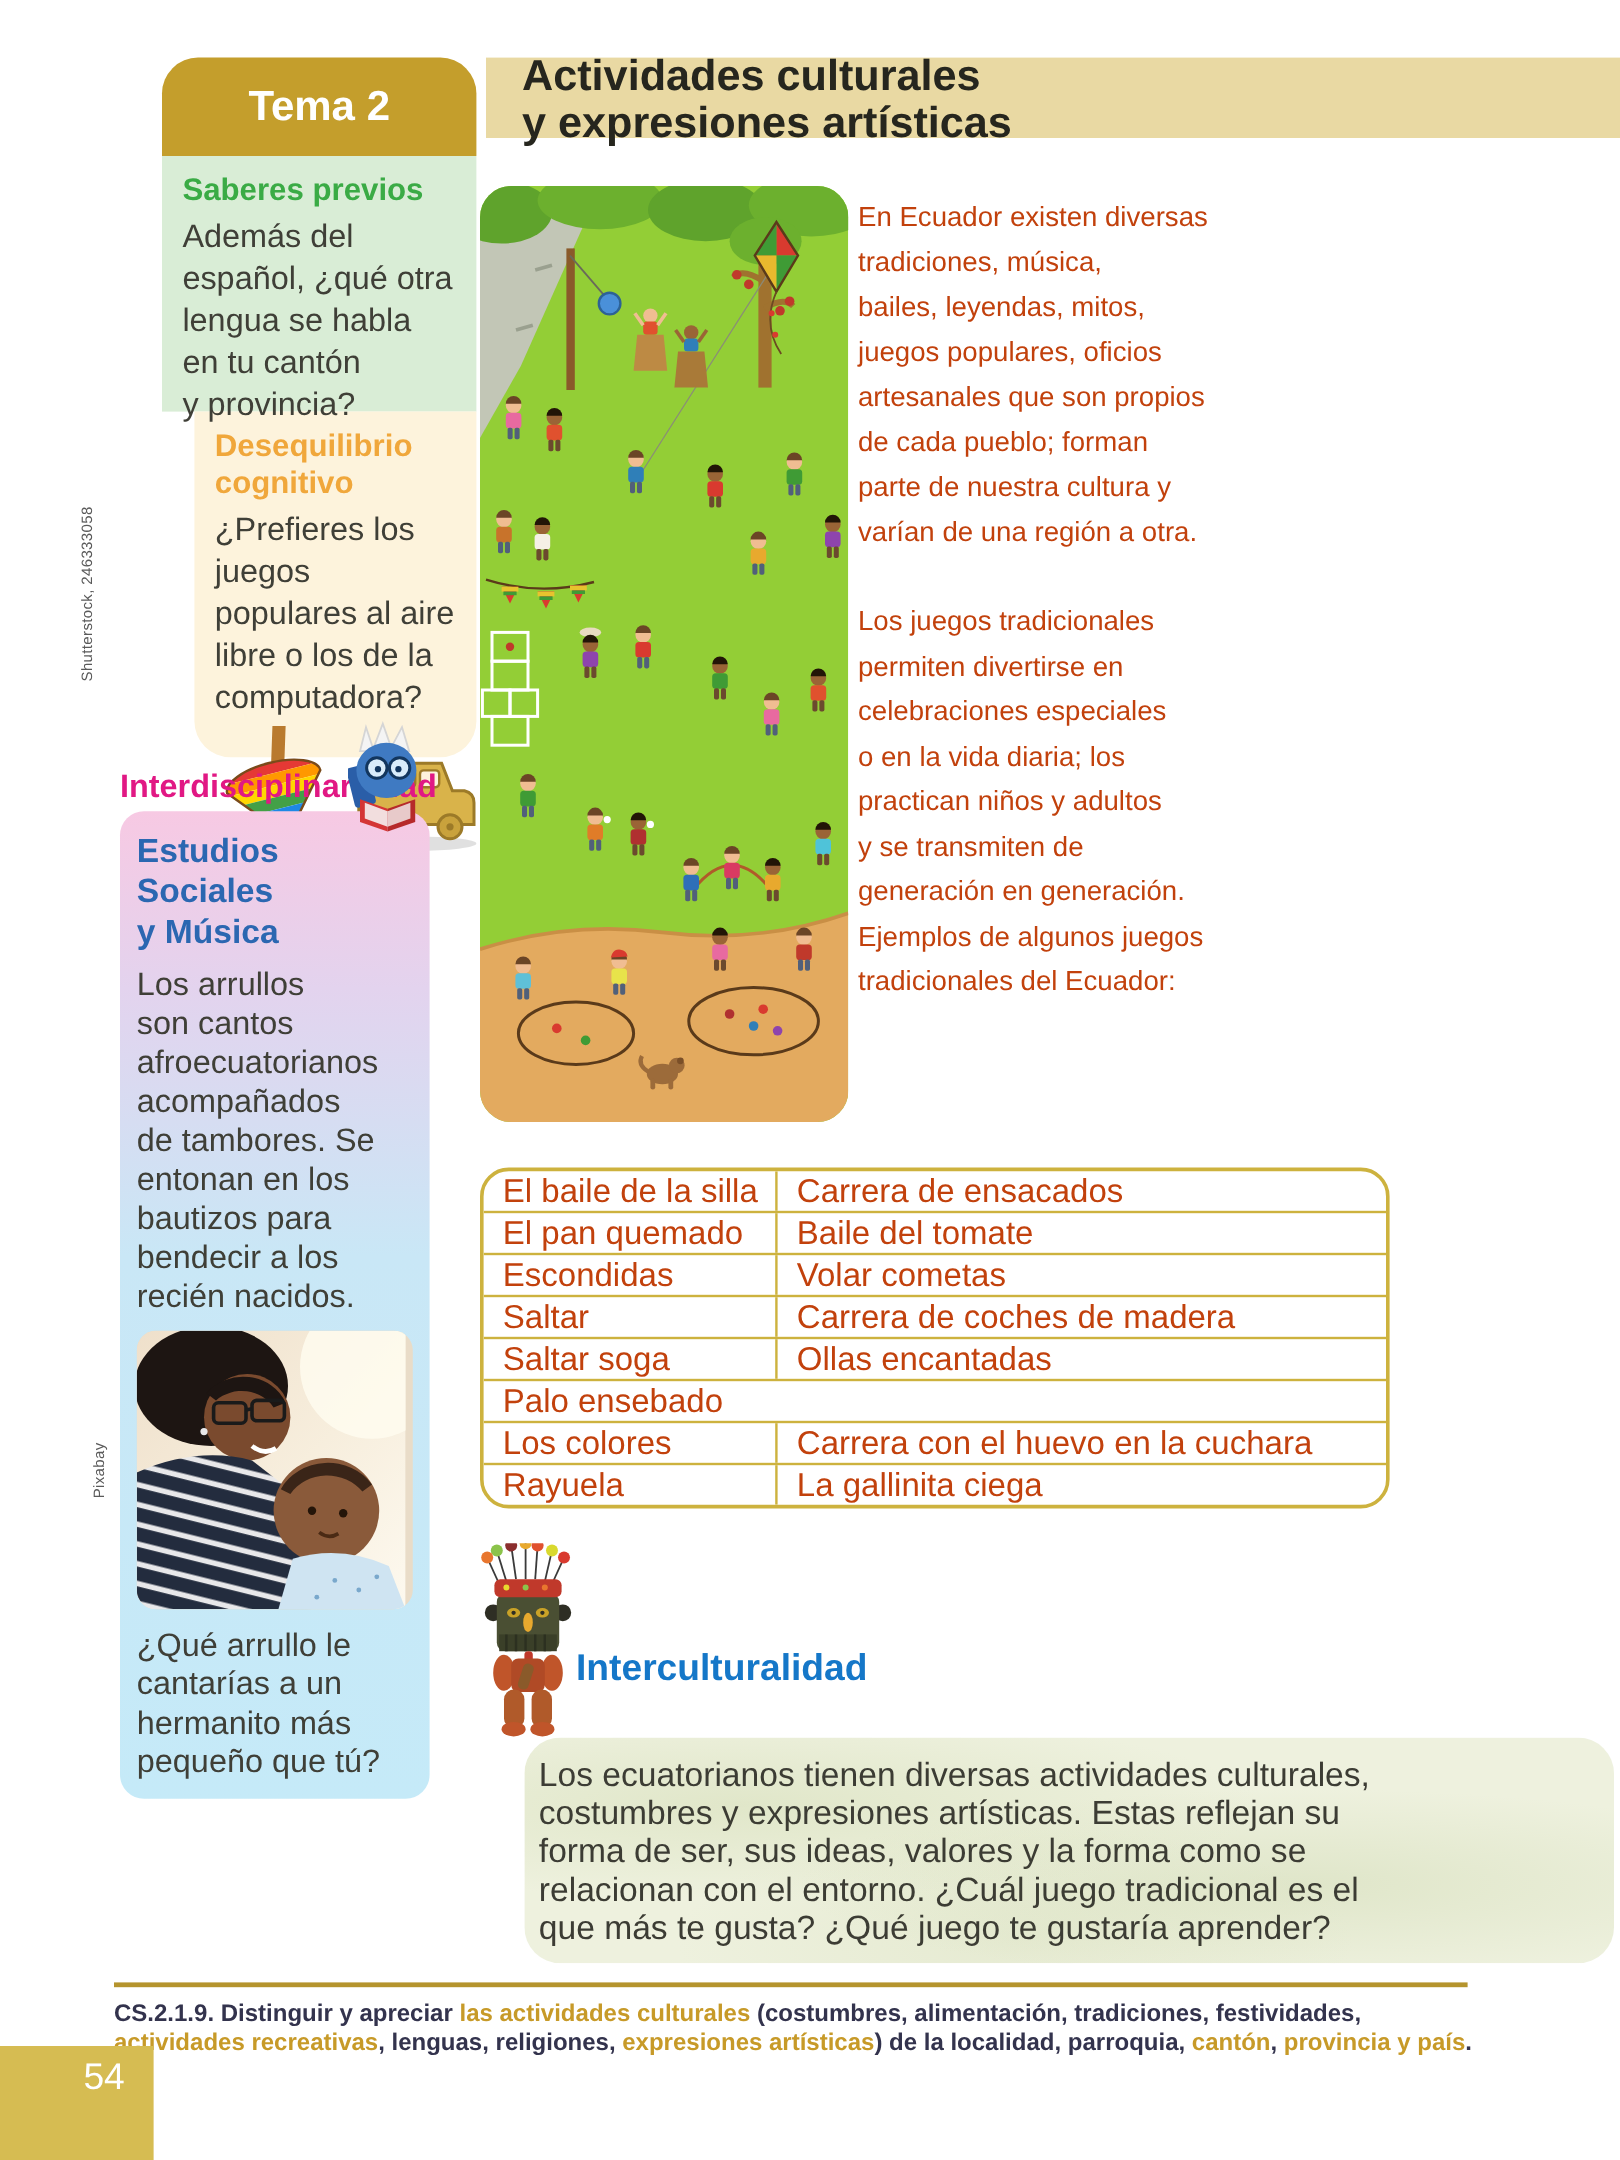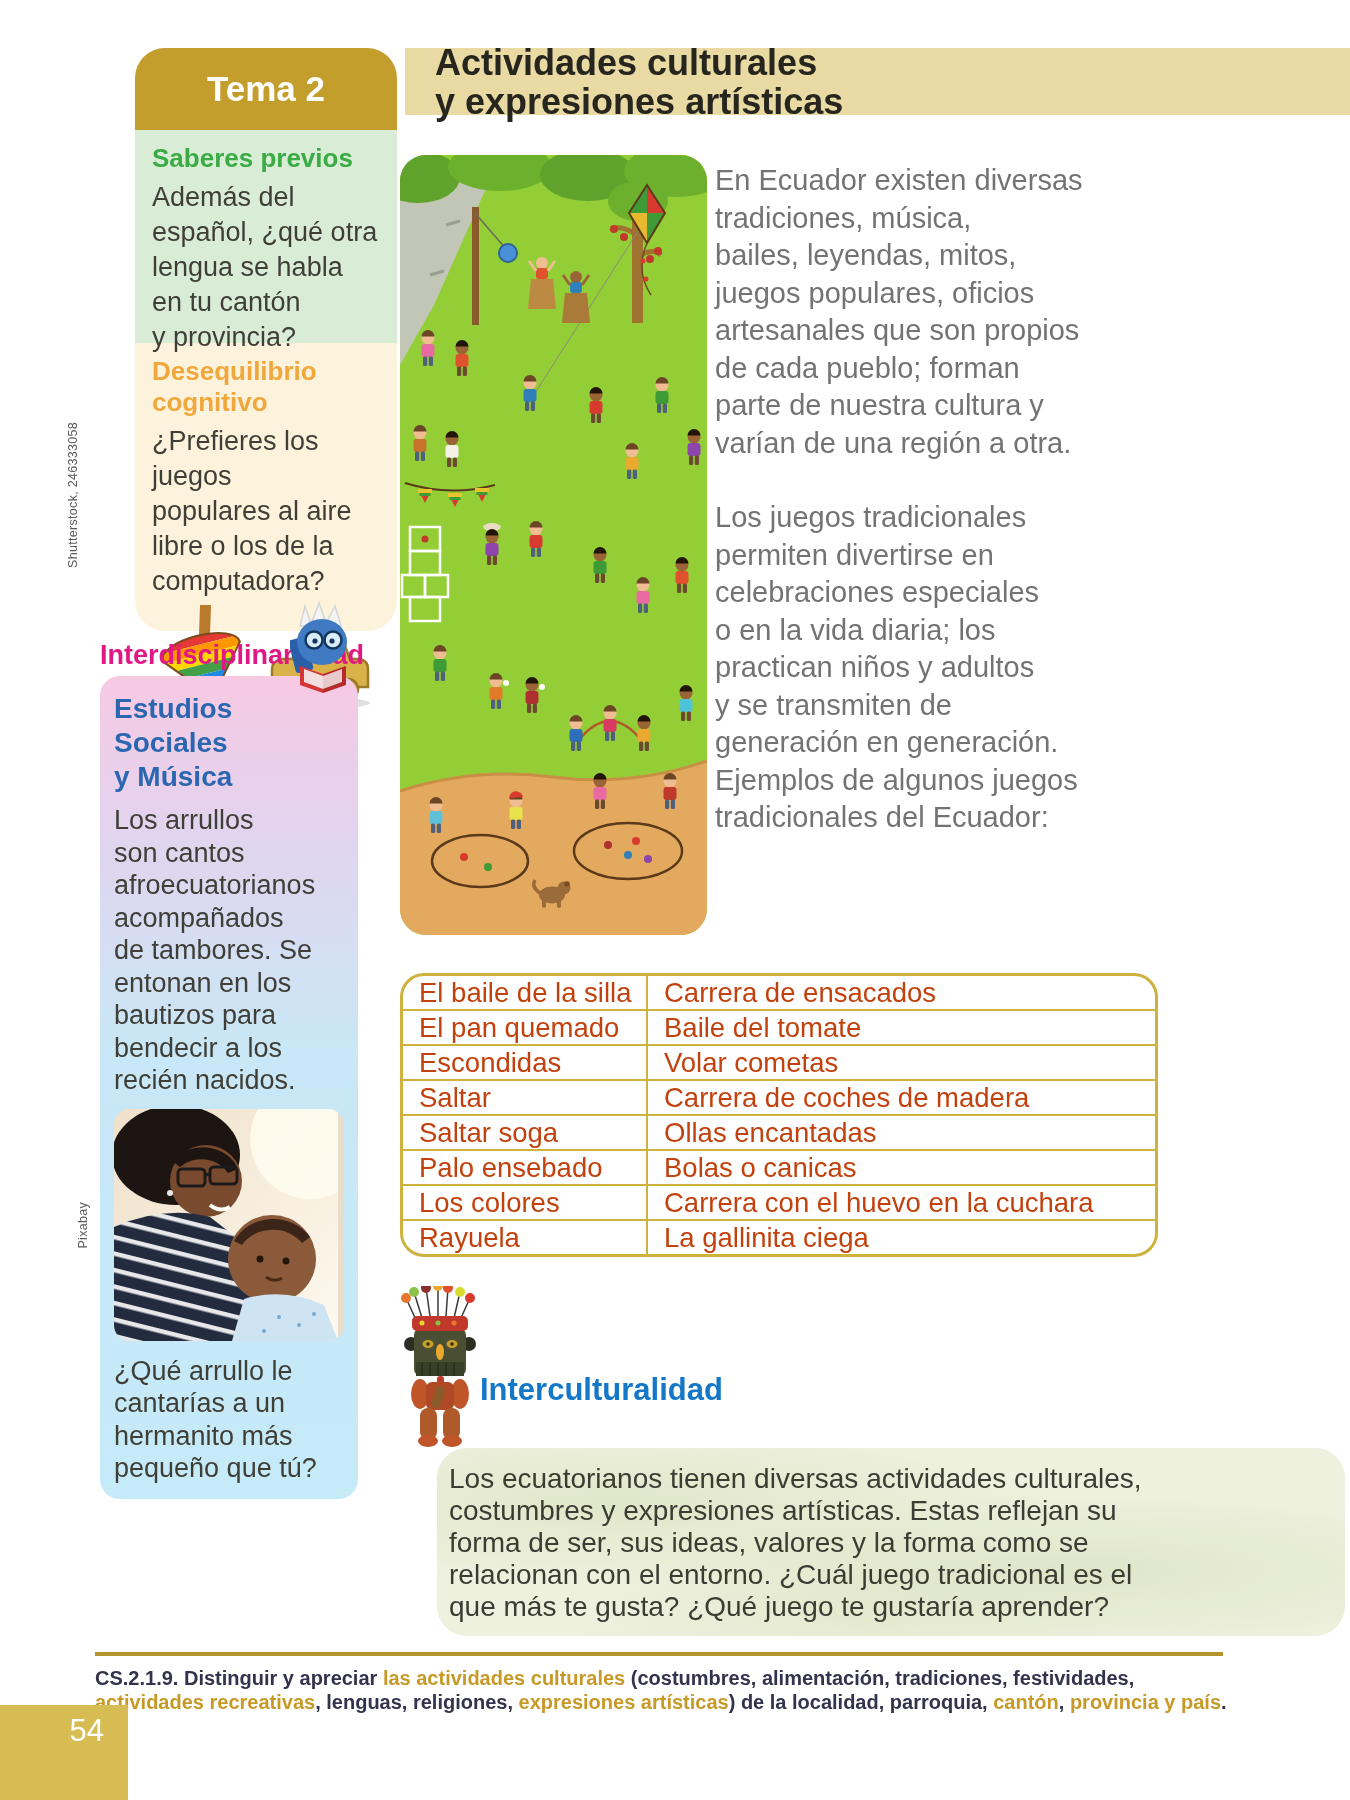--- a/index.html
+++ b/index.html
@@ -7,21 +7,21 @@
   .page{position:relative; width:1350px; height:1800px; background:#fff; overflow:hidden;}
   .pre{white-space:pre-line;}
 
   
   .sidebar{position:absolute; left:95px; top:48px; width:262px;padding-left:40px;}
   .tema-header{height:82px; background:#c49e2c; border-radius:30px 30px 0 0;
     display:flex; align-items:center; justify-content:center;
     color:#fff; font-weight:bold; font-size:35px;}
   .saberes{background:#d9edd6; padding:13px 17px 8px; height:213px; box-sizing:border-box;}
   .desequilibrio{background:#fdf3dc; border-radius:0 0 30px 30px; padding:13px 17px 10px;
-    height:288px; box-sizing:border-box;}
+    height:288px; box-sizing:border-box;margin-left:27px;}
   .h-green{color:#3aab45; font-size:26px; font-weight:bold; margin:0 0 6px;}
   .h-gold{color:#f0a73b; font-size:26px; font-weight:bold; margin:0 0 6px;}
   .sb-text{font-size:27px; line-height:35px; color:#3f3f37;}
   .toys{display:block; margin:6px auto 0;}
 
   .interdisc-label{position:absolute; left:100px; top:640px; color:#e11884;
     font-size:27px; font-weight:bold;}
   .mascot{position:absolute; left:290px; top:600px; z-index:5;}
 
   .grad-box{position:absolute; left:100px; top:676px; width:258px; box-sizing:border-box;
@@ -37,21 +37,21 @@
     font-size:12.5px; color:#5a5a5a; letter-spacing:.3px;}
 
   
   .title-bar{position:absolute; left:405px; top:48px; width:945px; height:67px;
     background:#e9d9a3; display:flex; align-items:center; box-sizing:border-box; padding-left:30px;}
   .title-bar .t{font-size:36px; line-height:39px; font-weight:800; color:#26261e;}
 
   .park{position:absolute; left:400px; top:155px; width:307px; height:780px;
     border-radius:26px; overflow:hidden;}
   .body-col{position:absolute; left:715px; top:162px; width:432px;
-    font-size:29px; line-height:37.5px; color:#737373;}
+    font-size:23px; line-height:37.5px; color:#c2410c;}
   .body-col .para2{margin-top:37px;}
 
   .games-table{position:absolute; left:400px; top:973px; width:758px; box-sizing:border-box;
     border:3px solid #cdb23e; border-radius:24px; overflow:hidden; background:#fff;}
   .t-row{display:grid; grid-template-columns:243px 1fr; border-top:2.5px solid #cdb23e;}
   .t-row:first-child{border-top:none;}
   .t-cell{padding:2px 12px 2px 16px; font-size:27.5px; line-height:29px; color:#c2410c;}
   .t-cell-r{border-left:2.5px solid #cdb23e;}
 
   .figurine{position:absolute; left:398px; top:1286px;}
@@ -377,21 +377,20 @@
       <div class="t-row">
         <div class="t-cell">Saltar</div>
         <div class="t-cell t-cell-r">Carrera de coches de madera</div>
       </div>
       <div class="t-row">
         <div class="t-cell">Saltar soga</div>
         <div class="t-cell t-cell-r">Ollas encantadas</div>
       </div>
       <div class="t-row">
         <div class="t-cell">Palo ensebado</div>
-        <div class="t-cell t-cell-r">Bolas o canicas</div>
       </div>
       <div class="t-row">
         <div class="t-cell">Los colores</div>
         <div class="t-cell t-cell-r">Carrera con el huevo en la cuchara</div>
       </div>
       <div class="t-row">
         <div class="t-cell">Rayuela</div>
         <div class="t-cell t-cell-r">La gallinita ciega</div>
       </div>
     </div>

